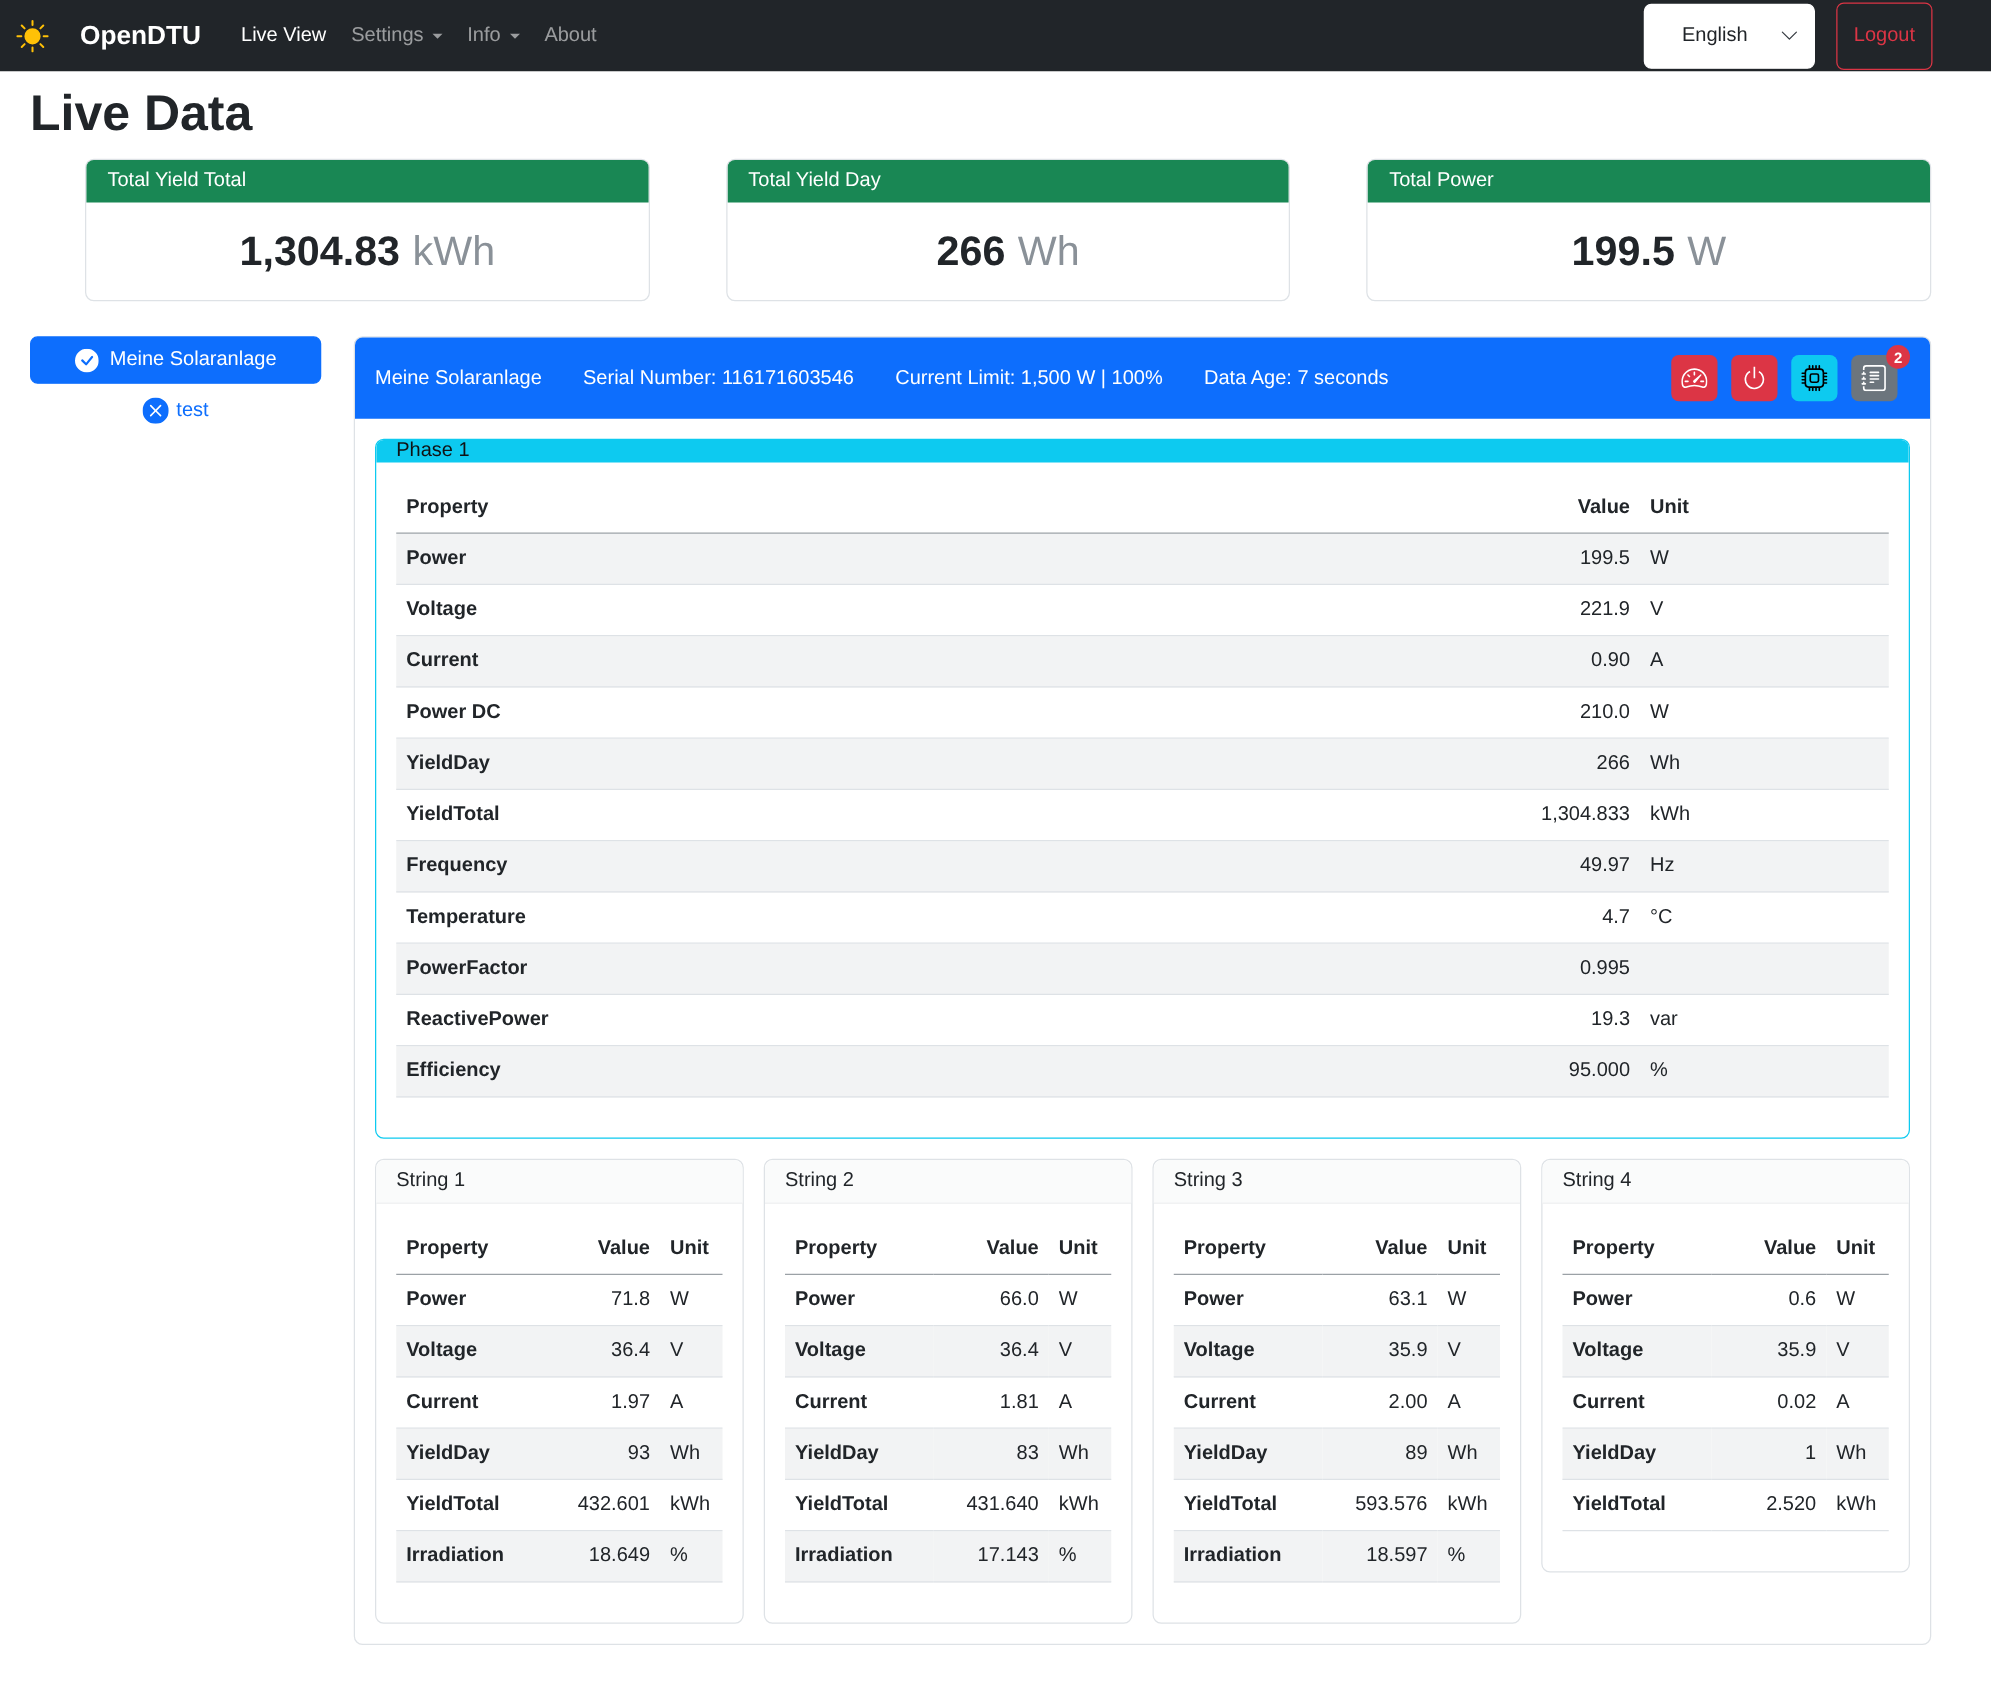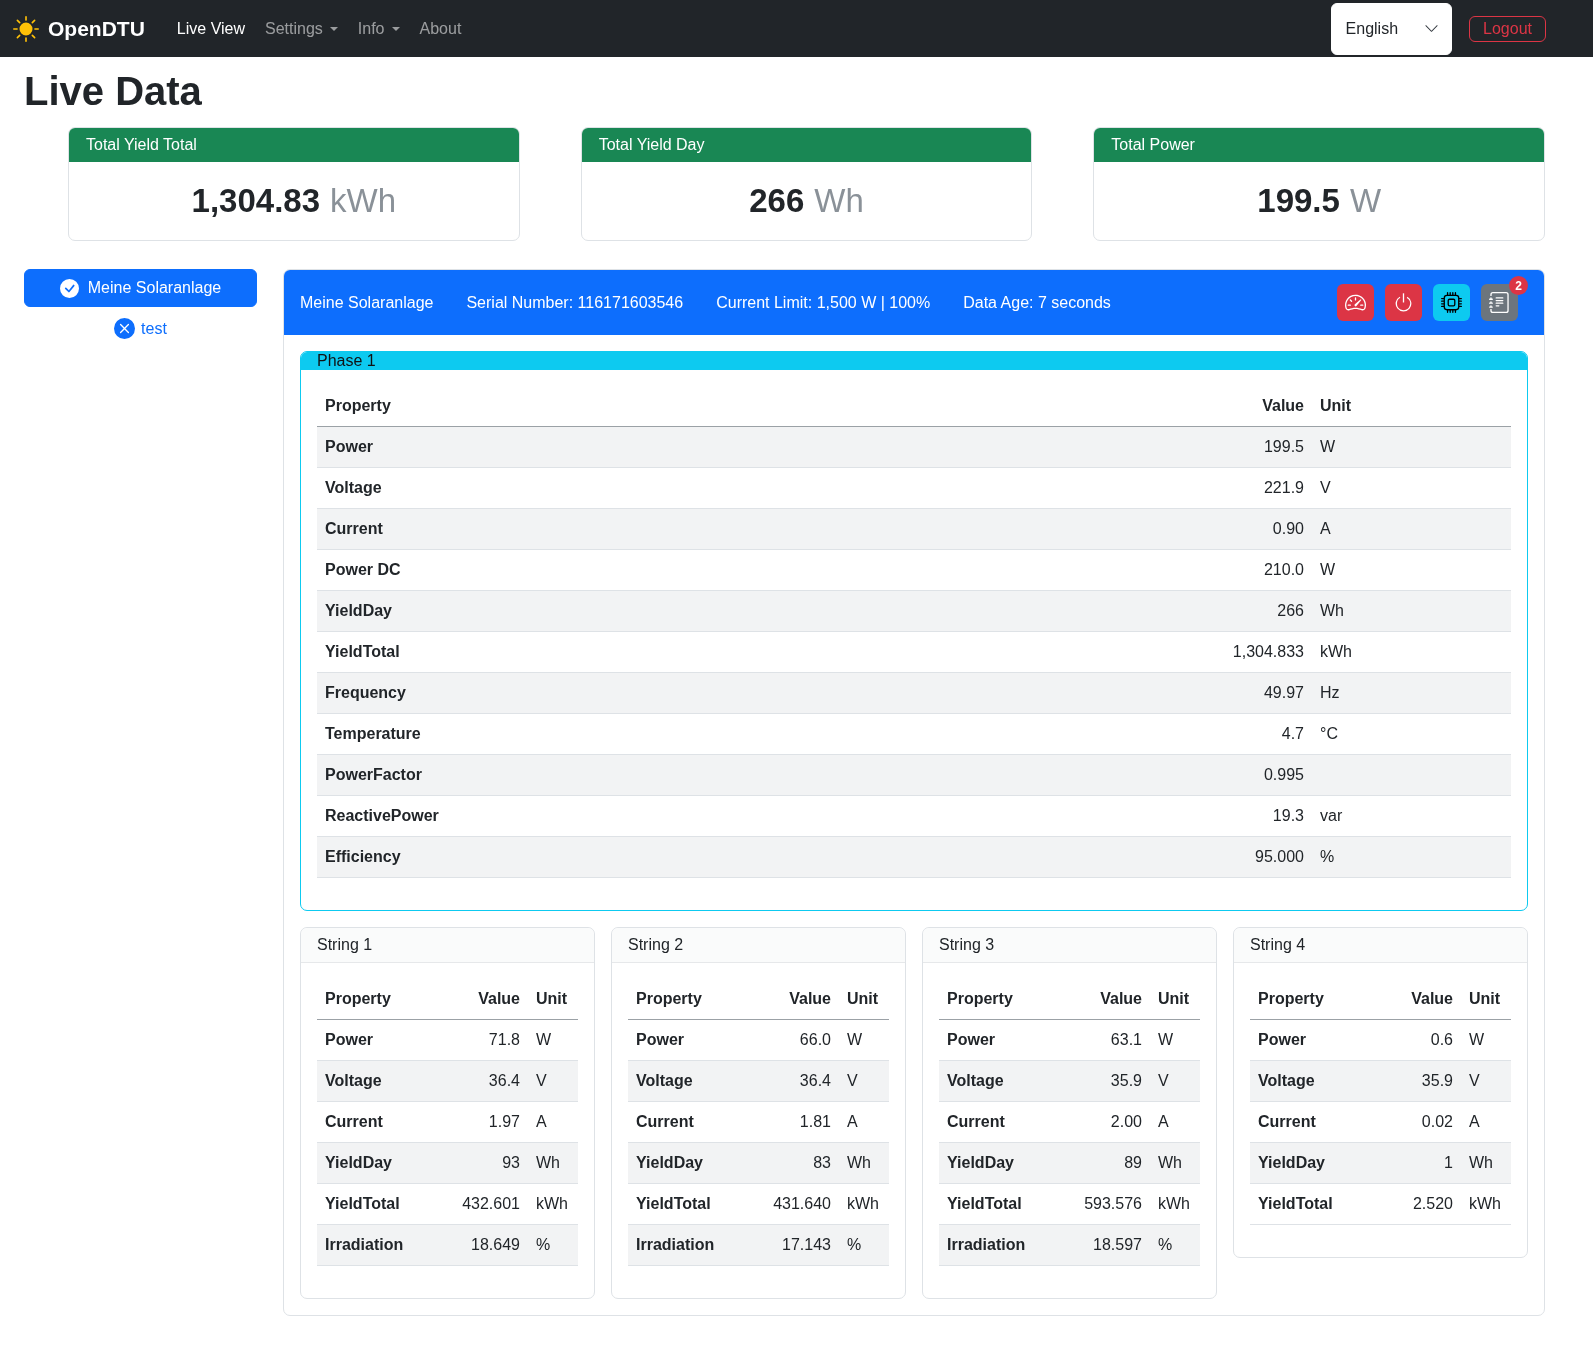--- a/index.html
+++ b/index.html
@@ -3,27 +3,27 @@
 <meta charset="utf-8">
 <style>
   * { box-sizing: border-box; }
   body {
     margin: 0; width: 1593px; height: 1359px; background: #fff;
     font-family: "Liberation Sans", "DejaVu Sans", sans-serif;
     color: #212529; font-size: 16px;
   }
   
   .navbar { height: 57px; background: #212529; display: flex; align-items: center; padding: 0 47px 0 13px; }
-  .brand { display: flex; align-items: center; gap: 9px; color: #fff; font-size: 21px; font-weight: 600; margin-right: 22px; cursor: pointer; }
+  .brand { display: flex; align-items: center; gap: 25px; color: #fff; font-size: 21px; font-weight: 600; margin-right: 22px; cursor: pointer; }
   .nav-links { display: flex; align-items: center; flex: 1; }
   .nav-link { padding: 8px 10px; color: rgba(255,255,255,.55); display: flex; align-items: center; gap: 7px; cursor: pointer; }
   .nav-link.active { color: #fff; }
   .caret { width: 0; height: 0; border-left: 4px solid transparent; border-right: 4px solid transparent; border-top: 4.5px solid currentColor; display: inline-block; }
-  .lang-select { background: #fff; border: 1px solid #fff; border-radius: 6px; height: 52px; display: flex; align-items: center; gap: 26px; padding: 0 12px 0 14px; color: #212529; margin-right: 17px; cursor: pointer; }
-  .logout-btn { background: transparent; border: 1px solid #dc3545; color: #dc3545; border-radius: 6px; height: 26px; padding: 0 13px; font-size: 16px; cursor: pointer; font-family: inherit; }
+  .lang-select { background: #fff; border: 1px solid #fff; border-radius: 6px; height: 52px; display: flex; align-items: center; gap: 26px; padding: 0 12px 0 30px; color: #212529; margin-right: 17px; cursor: pointer; }
+  .logout-btn { background: transparent; border: 1px solid #dc3545; color: #dc3545; border-radius: 6px; height: 54px; padding: 0 13px; font-size: 16px; cursor: pointer; font-family: inherit; }
   
   .container { margin: 0 24px; width: 1521px; }
   h1 { font-size: 40px; line-height: 1.1; margin: 12px 0 14px; font-weight: 600; }
   .cards-row { display: flex; gap: 17px; margin-bottom: 28px; }
   .summary-card { flex: 1; border: 1px solid #dee2e6; border-radius: 7px; overflow: hidden; background: #fff; margin-left: 44px; }
   .summary-card .hdr { background: #198754; color: #fff; padding: 8px 17px; }
   .summary-card .bdy { height: 78px; display: flex; align-items: center; justify-content: center; gap: 10px; font-size: 33px; }
   .summary-card .val { font-weight: 600; }
   .summary-card .unit { color: #8a9198; }
   

